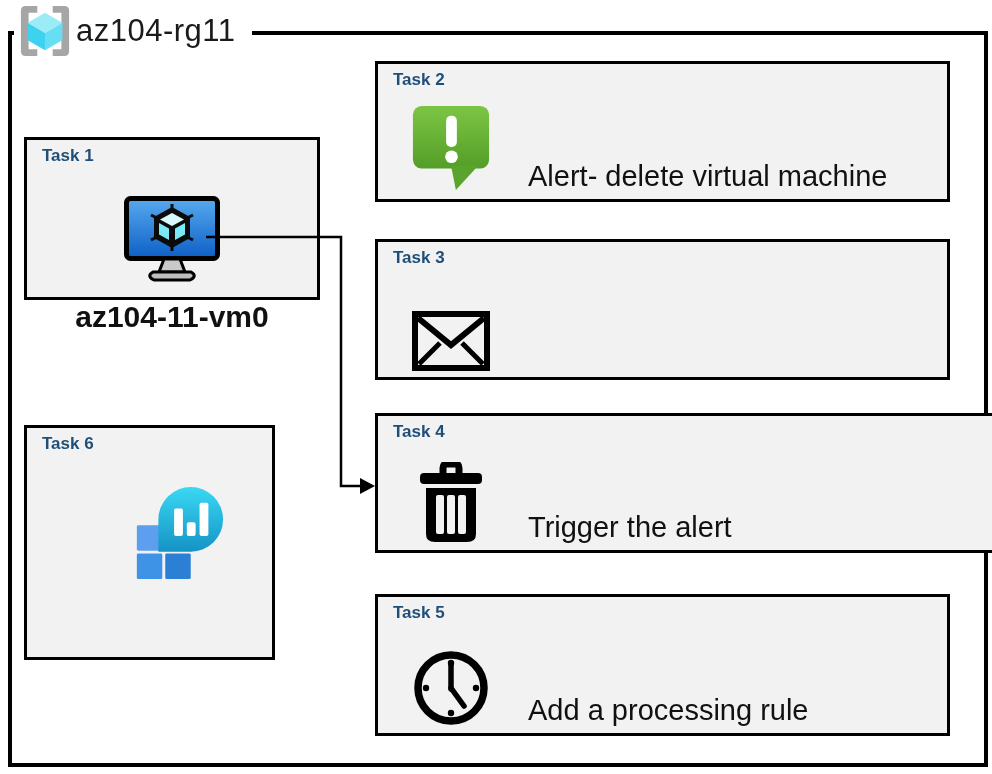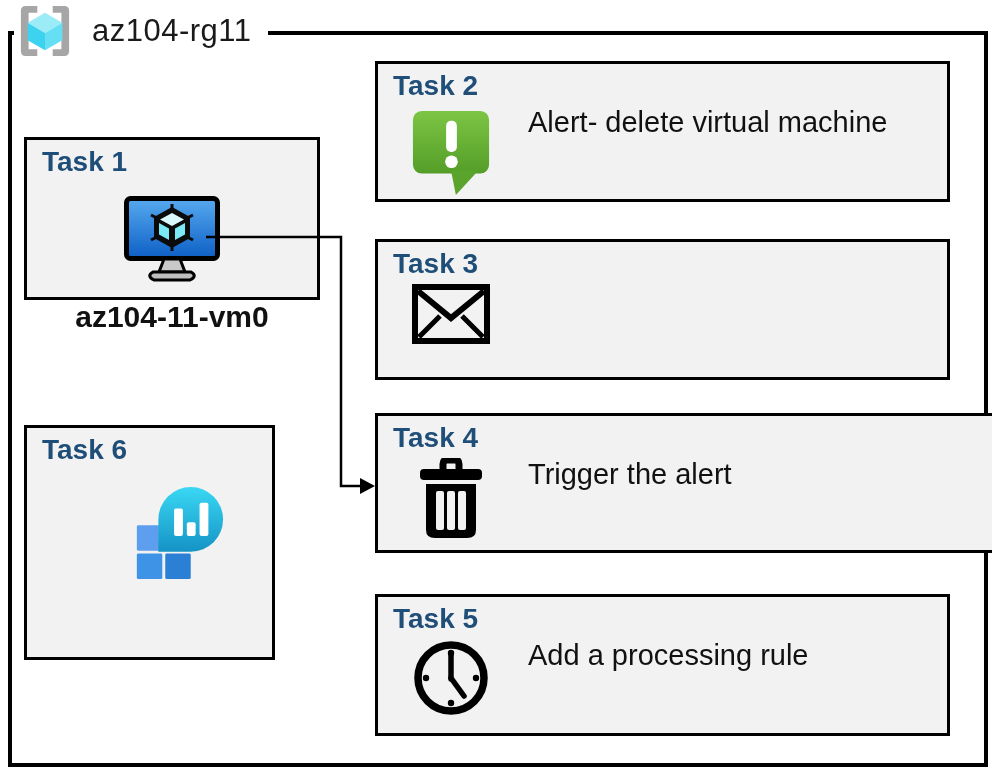--- a/index.html
+++ b/index.html
@@ -6,40 +6,40 @@
   .canvas{
     position:relative;width:992px;height:774px;background:#ffffff;
     font-family:"Liberation Sans", sans-serif;overflow:hidden;
   }
   .outer-border{
     position:absolute;left:8px;top:31px;width:980px;height:736px;
     border:4px solid #000;box-sizing:border-box;background:transparent;
   }
   .rg-header{
     position:absolute;left:14px;top:2px;height:58px;z-index:2;
-    display:flex;align-items:center;gap:18px;background:#ffffff;padding:0 16px 0 2px;
+    display:flex;align-items:center;gap:2px;background:#ffffff;padding:0 16px 0 2px;
   }
   .rg-header svg{display:block;}
   .rg-name{font-size:31px;color:#1a1a1a;letter-spacing:0.5px;}
   .task-box{
     position:absolute;background:#F2F2F2;border:3px solid #000;
     box-sizing:border-box;z-index:1;
   }
   .t1{left:24px;top:137px;width:296px;height:163px;}
   .t2{left:375px;top:61px;width:575px;height:141px;}
   .t3{left:375px;top:239px;width:575px;height:141px;}
   .t4{left:375px;top:413px;width:632px;height:140px;}
   .t5{left:375px;top:594px;width:575px;height:142px;}
   .t6{left:24px;top:425px;width:251px;height:235px;}
   .task-title{
-    position:absolute;left:15px;top:6px;font-size:28px;font-weight:700;color:#1F4E79;
+    position:absolute;left:15px;top:6px;font-size:17px;font-weight:700;color:#1F4E79;
   }
   .hrow{
     position:absolute;left:30px;top:42px;right:8px;bottom:6px;
-    display:flex;align-items:flex-start;gap:34px;
+    display:flex;align-items:flex-end;gap:34px;
   }
   .icon-cell{width:86px;display:flex;justify-content:center;align-items:center;flex:0 0 86px;}
   .task-label{font-size:29px;color:#111;white-space:nowrap;}
   .vm-icon{position:absolute;left:97px;top:56px;}
   .center-label{
     position:absolute;left:0;right:0;text-align:center;font-size:30px;color:#111;
   }
   .t1 .center-label{top:160px;font-weight:bold;}
   .t6 .center-label{top:180px;}
   .log-icon{position:absolute;left:102px;top:58px;}

